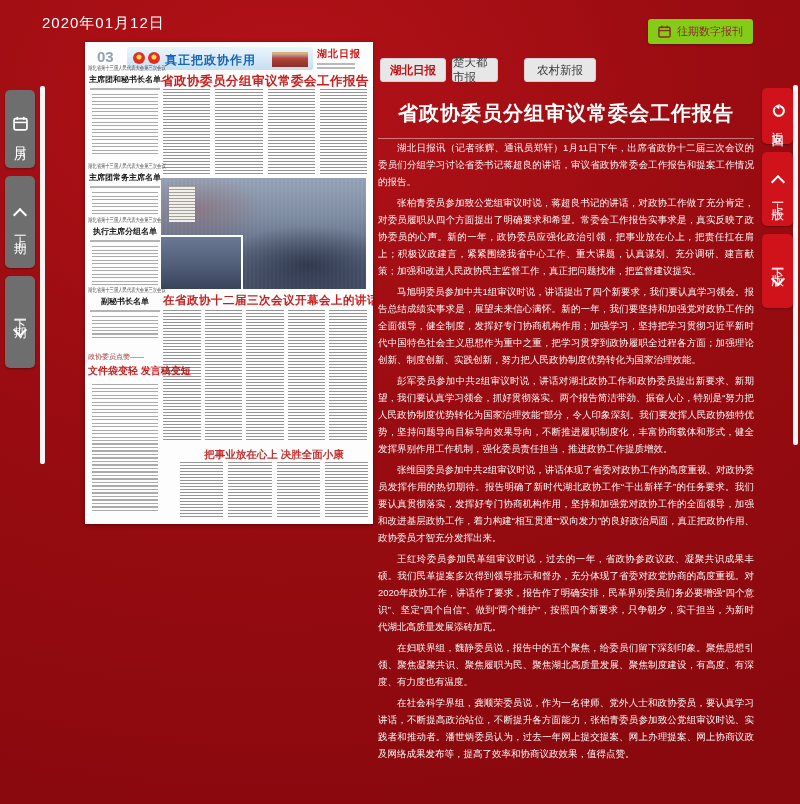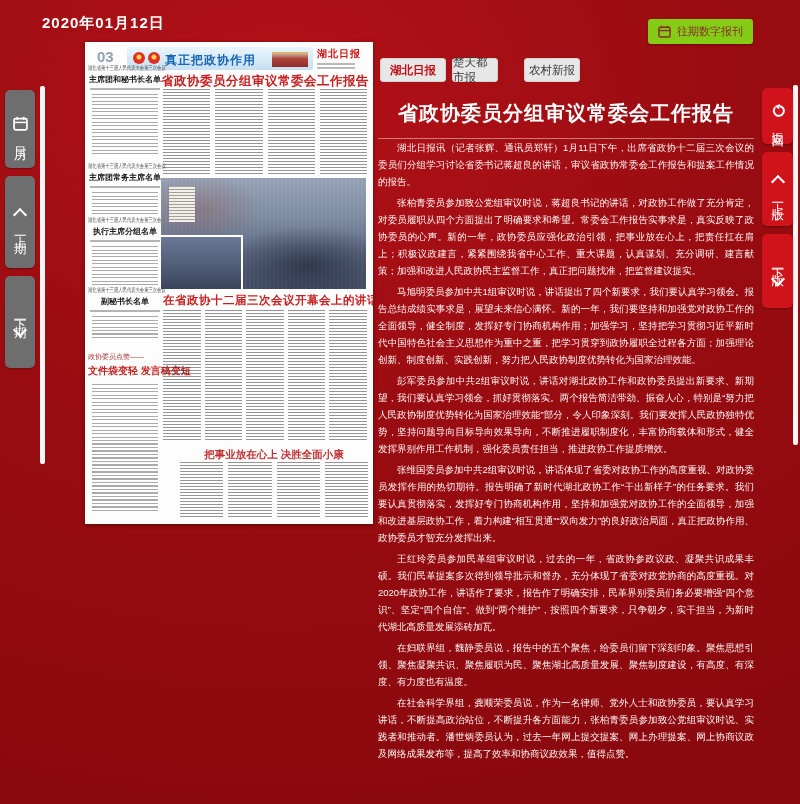--- a/index.html
+++ b/index.html
@@ -2,21 +2,21 @@
 <html><head>
 <meta charset="utf-8">
 <style>
   html,body{margin:0;padding:0;}
   body{
     width:800px;height:804px;overflow:hidden;position:relative;
     font-family:"Liberation Sans","DejaVu Sans",sans-serif;
     background:radial-gradient(120% 90% at 35% 12%, #b31218 0%, #9a0c11 45%, #8a090e 100%);
   }
   
-  .date{position:absolute;left:42px;top:14px;color:#fff;font-size:15px;font-weight:bold;letter-spacing:1px;}
+  .date{position:absolute;left:42px;top:14px;color:#fff;font-size:15px;font-weight:normal;letter-spacing:1px;}
   .archive-btn{
     position:absolute;left:648px;top:19px;height:25px;background:#84cc16;border-radius:3px;
     display:flex;align-items:center;gap:6px;padding:0 10px;font-size:11px;color:#8c2b2b;
     box-shadow:0 1px 2px rgba(0,0,0,.35);cursor:pointer;
   }
   
   .sliver{position:absolute;background:#f7f5f4;border-radius:2px;}
   .sliver.left{left:40px;top:86px;width:5px;height:378px;}
   .sliver.right{left:793px;top:85px;width:5px;height:360px;}
   .side-btn{
@@ -38,21 +38,21 @@
   .chev.down{transform:rotate(225deg);margin-top:1px;}
   
   .tab{
     position:absolute;top:58px;height:24px;background:#e7e7e7;border:1px solid #d2d2d2;border-radius:3px;
     display:flex;align-items:center;justify-content:center;font-size:11.5px;color:#3c3c3c;cursor:pointer;
     box-sizing:border-box;
   }
   .tab.active{color:#c30d12;font-weight:bold;}
   #tab-0{left:380px;width:66px;}
   #tab-1{left:452px;width:46px;}
-  #tab-2{left:524px;width:56px;}
+  #tab-2{left:524px;width:72px;}
   
   .article{position:absolute;left:378px;top:100px;width:376px;color:#fdf6f6;}
   .article h1{margin:0;font-size:20px;line-height:26px;text-align:center;letter-spacing:1px;color:#fff;font-weight:bold;}
   .article .rule{margin-top:12px;border-bottom:1px solid rgba(255,255,255,.45);height:0;}
   .article .body{margin-top:0;}
   .article p{margin:0 0 4px 0;font-size:9.5px;line-height:17px;text-align:justify;text-indent:2em;}
   
   .paper{
     position:absolute;left:85px;top:42px;width:288px;height:482px;background:#fdfdfd;
     box-shadow:0 1px 4px rgba(0,0,0,.4);cursor:pointer;overflow:hidden;

